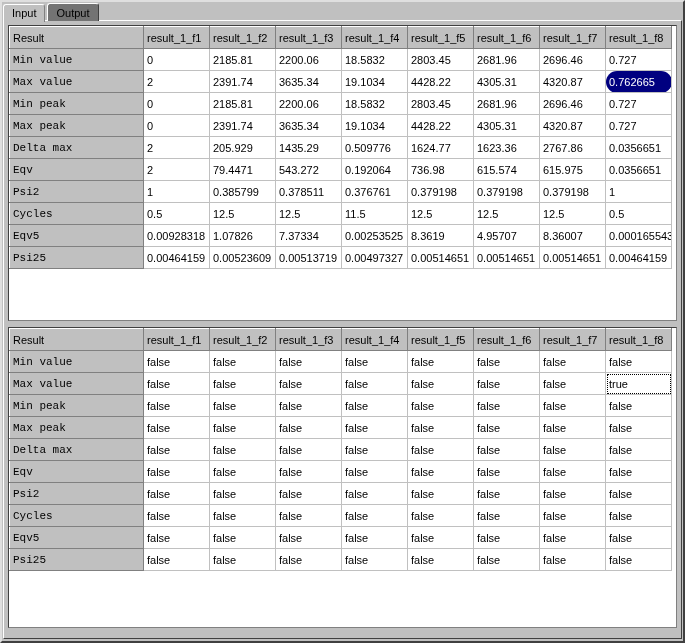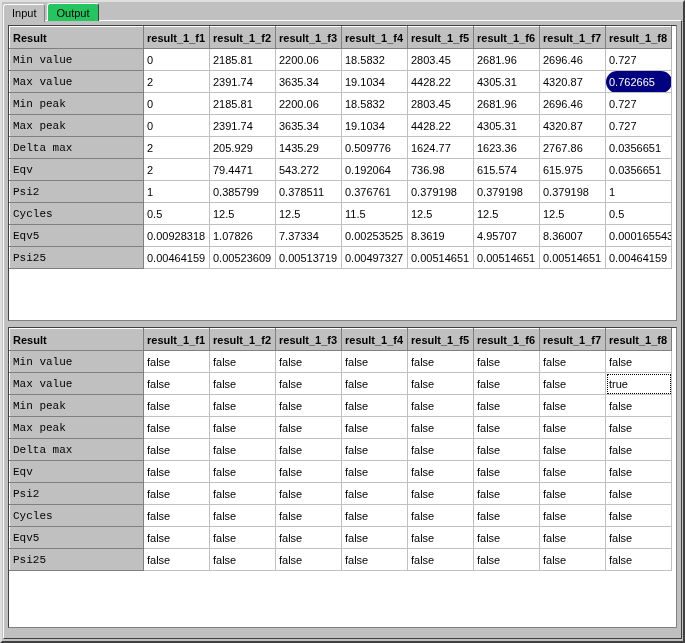--- a/index.html
+++ b/index.html
@@ -72,21 +72,21 @@
     border-top-left-radius: 3px;
     border-top-right-radius: 3px;
     margin-right: 2px;
     cursor: default;
     position: relative;
     top: 1px;
     border-top-color:#fff;
     border-left-color:#fff;
   }
   .tab.active {
-    background: #22c55e;
+    background: #737373;
     border-top-color:#fff;
     border-left-color:#fff;
     border-right-color:#404040;
     top: 0;
     padding-top:3px;
     z-index: 3;
   }
   .tabpanel {
     border: 1px solid #fff;
     border-right-color:#404040;
@@ -119,21 +119,21 @@
     border: 1px solid #c0c0c0;
     padding: 4px 3px;
     text-align: left;
     font-size: 11px;
     height: 22px;
     overflow: hidden;
     white-space: nowrap;
   }
   table.grid th {
     background: #c0c0c0;
-    font-weight: bold;
+    font-weight: normal;
     border: 1px solid #808080;
     border-top-color:#fff;
     border-left-color:#fff;
   }
   table.grid td.rowhdr {
     background: #c0c0c0;
     border: 1px solid #808080;
     border-top-color:#fff;
     border-left-color:#fff;
     font-family:Liberation Mono, monospace;

